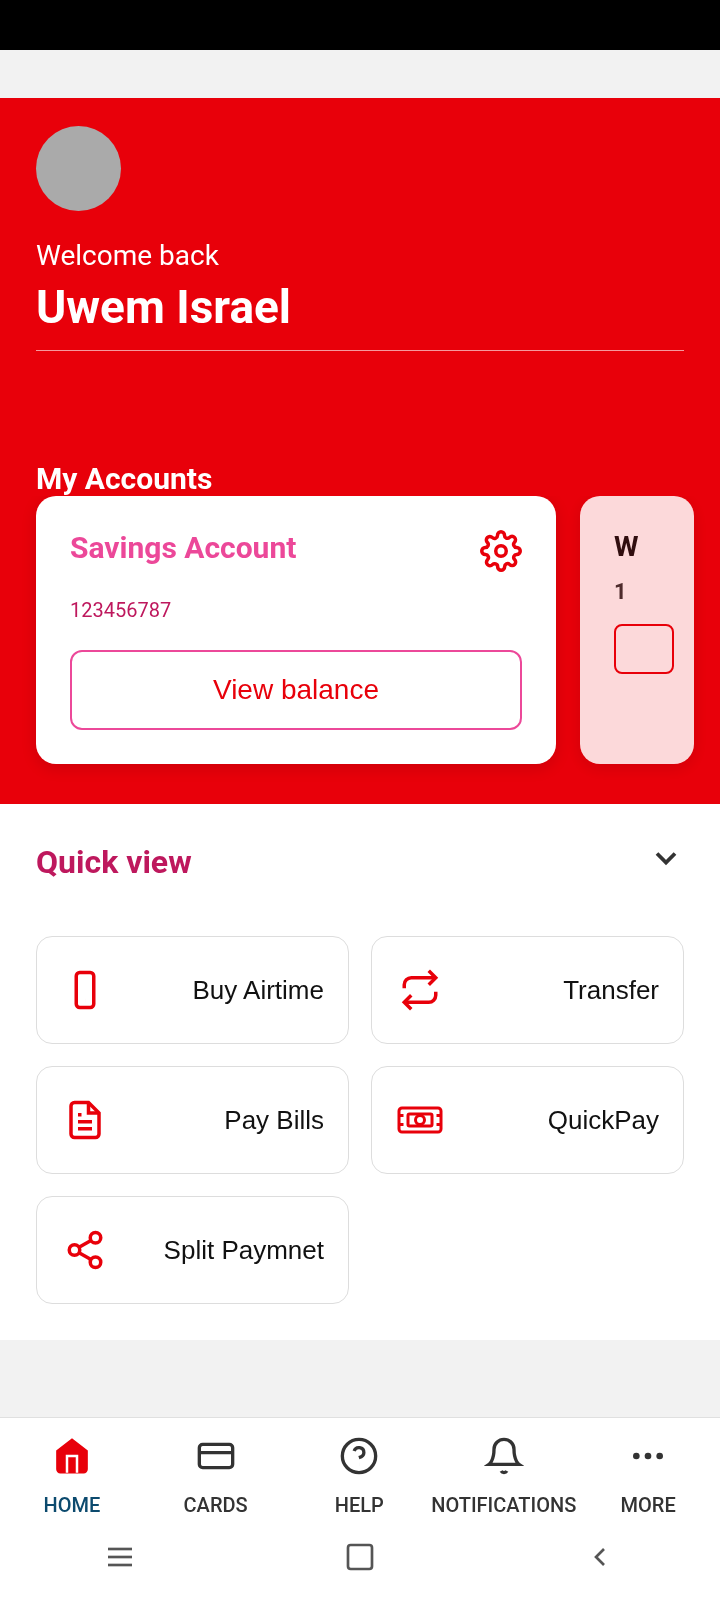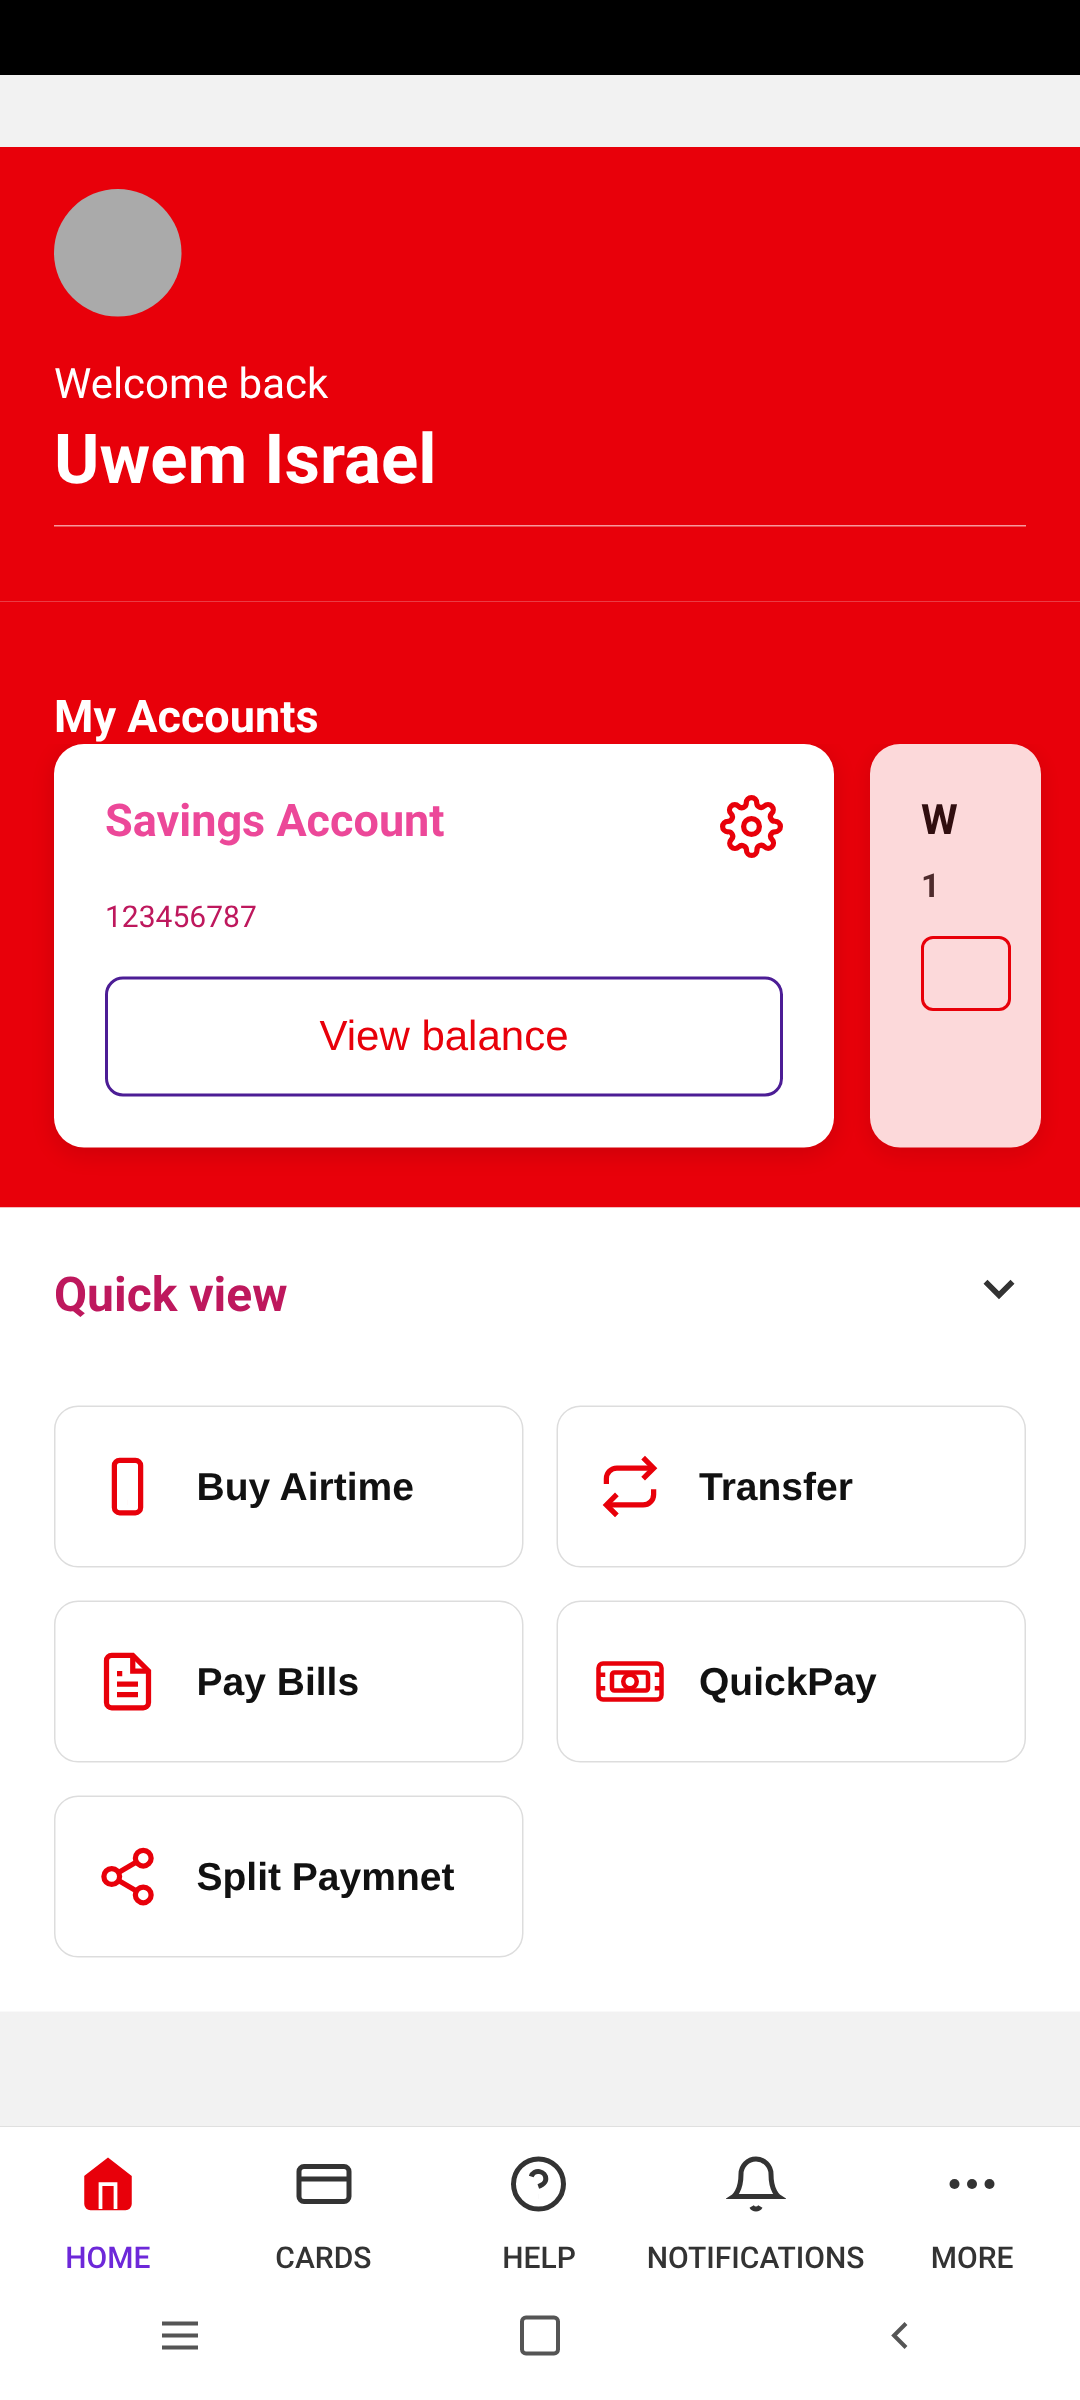--- a/index.html
+++ b/index.html
@@ -101,21 +101,21 @@
     }
 
     .account-number {
       font-size: 20px;
       color: #be185d;
       margin-bottom: 28px;
     }
 
     .view-balance-btn {
       width: 100%;
-      border: 2px solid #4c1d95;
+      border: 2px solid #ec4899;
       background: transparent;
       color: #e8000a;
       font-size: 28px;
       font-weight: 500;
       padding: 22px 0;
       border-radius: 12px;
       cursor: pointer;
       text-align: center;
     }
 
@@ -173,21 +173,22 @@
       border: 1.5px solid #ddd;
       background: #fff;
       border-radius: 16px;
       padding: 32px 24px;
       display: flex;
       align-items: center;
       gap: 22px;
       cursor: pointer;
       font-size: 26px;
       color: #111;
-      font-weight: 700;
+      font-weight: 400;
+      justify-content: space-between;
     }
 
     .quick-action-icon {
       color: #e8000a;
       font-size: 42px;
       flex-shrink: 0;
       width: 48px;
       display: flex;
       align-items: center;
       justify-content: center;
@@ -223,21 +224,21 @@
       font-size: 36px;
     }
 
     .nav-label {
       font-size: 20px;
       font-weight: 500;
     }
 
     .nav-item.active .nav-icon,
     .nav-item.active .nav-label {
-      color: #6d28d9;
+      color: #0c4a6e;
     }
 
     .nav-item:not(.active) .nav-icon,
     .nav-item:not(.active) .nav-label {
       color: #333;
     }
 
     
     .android-nav {
       display: flex;

